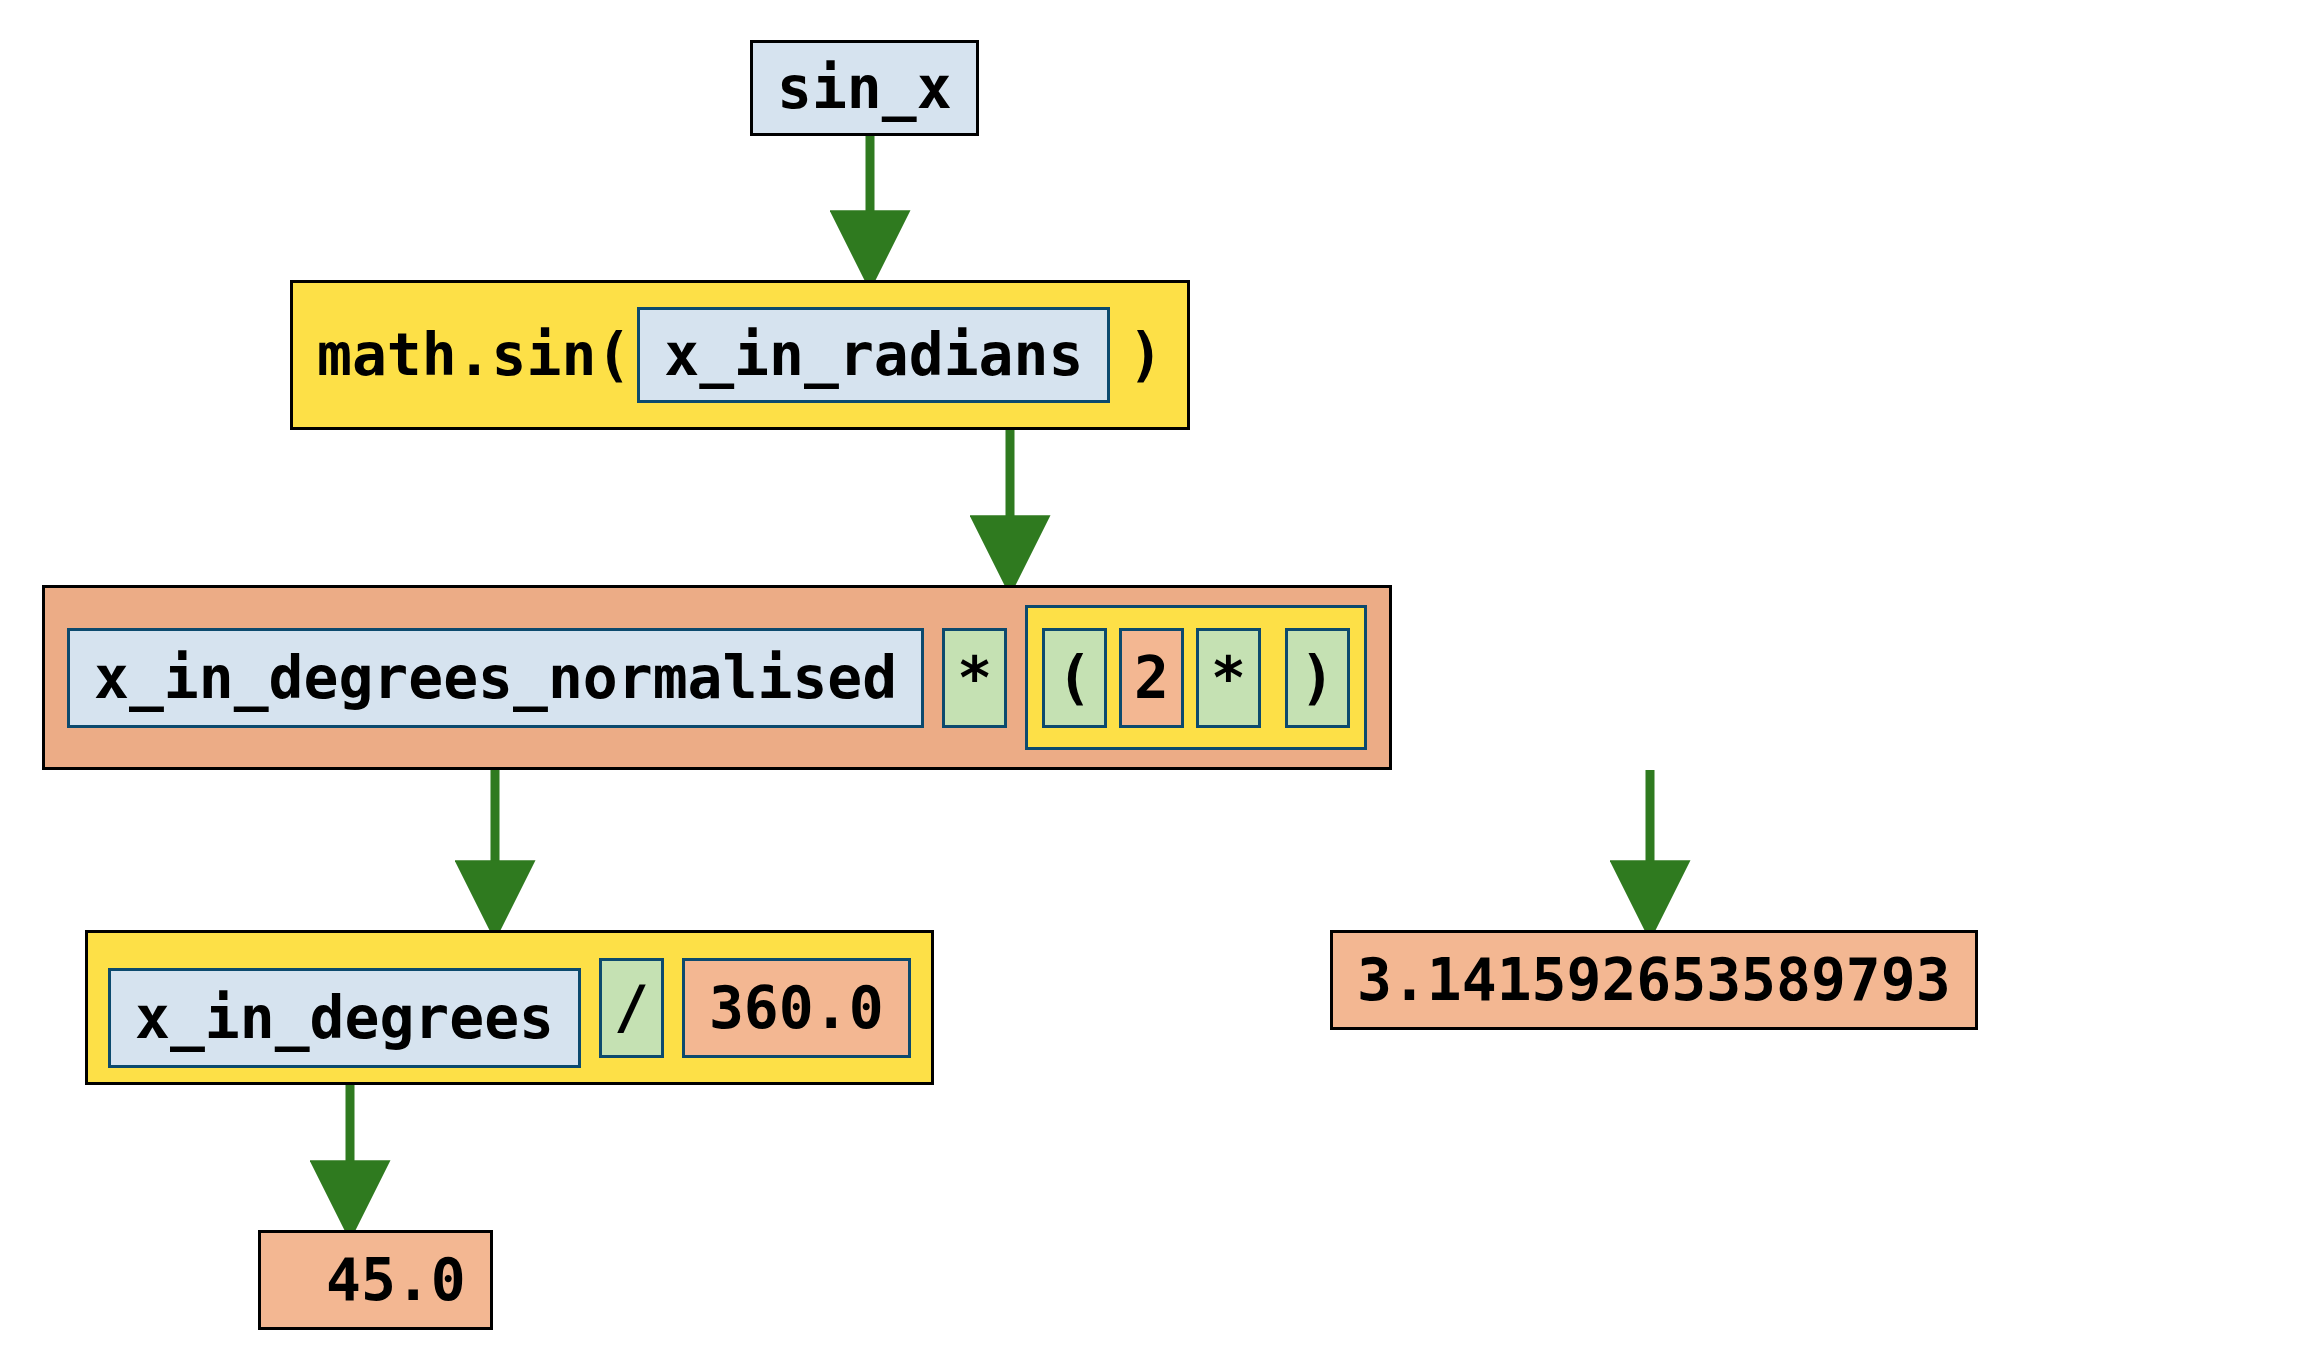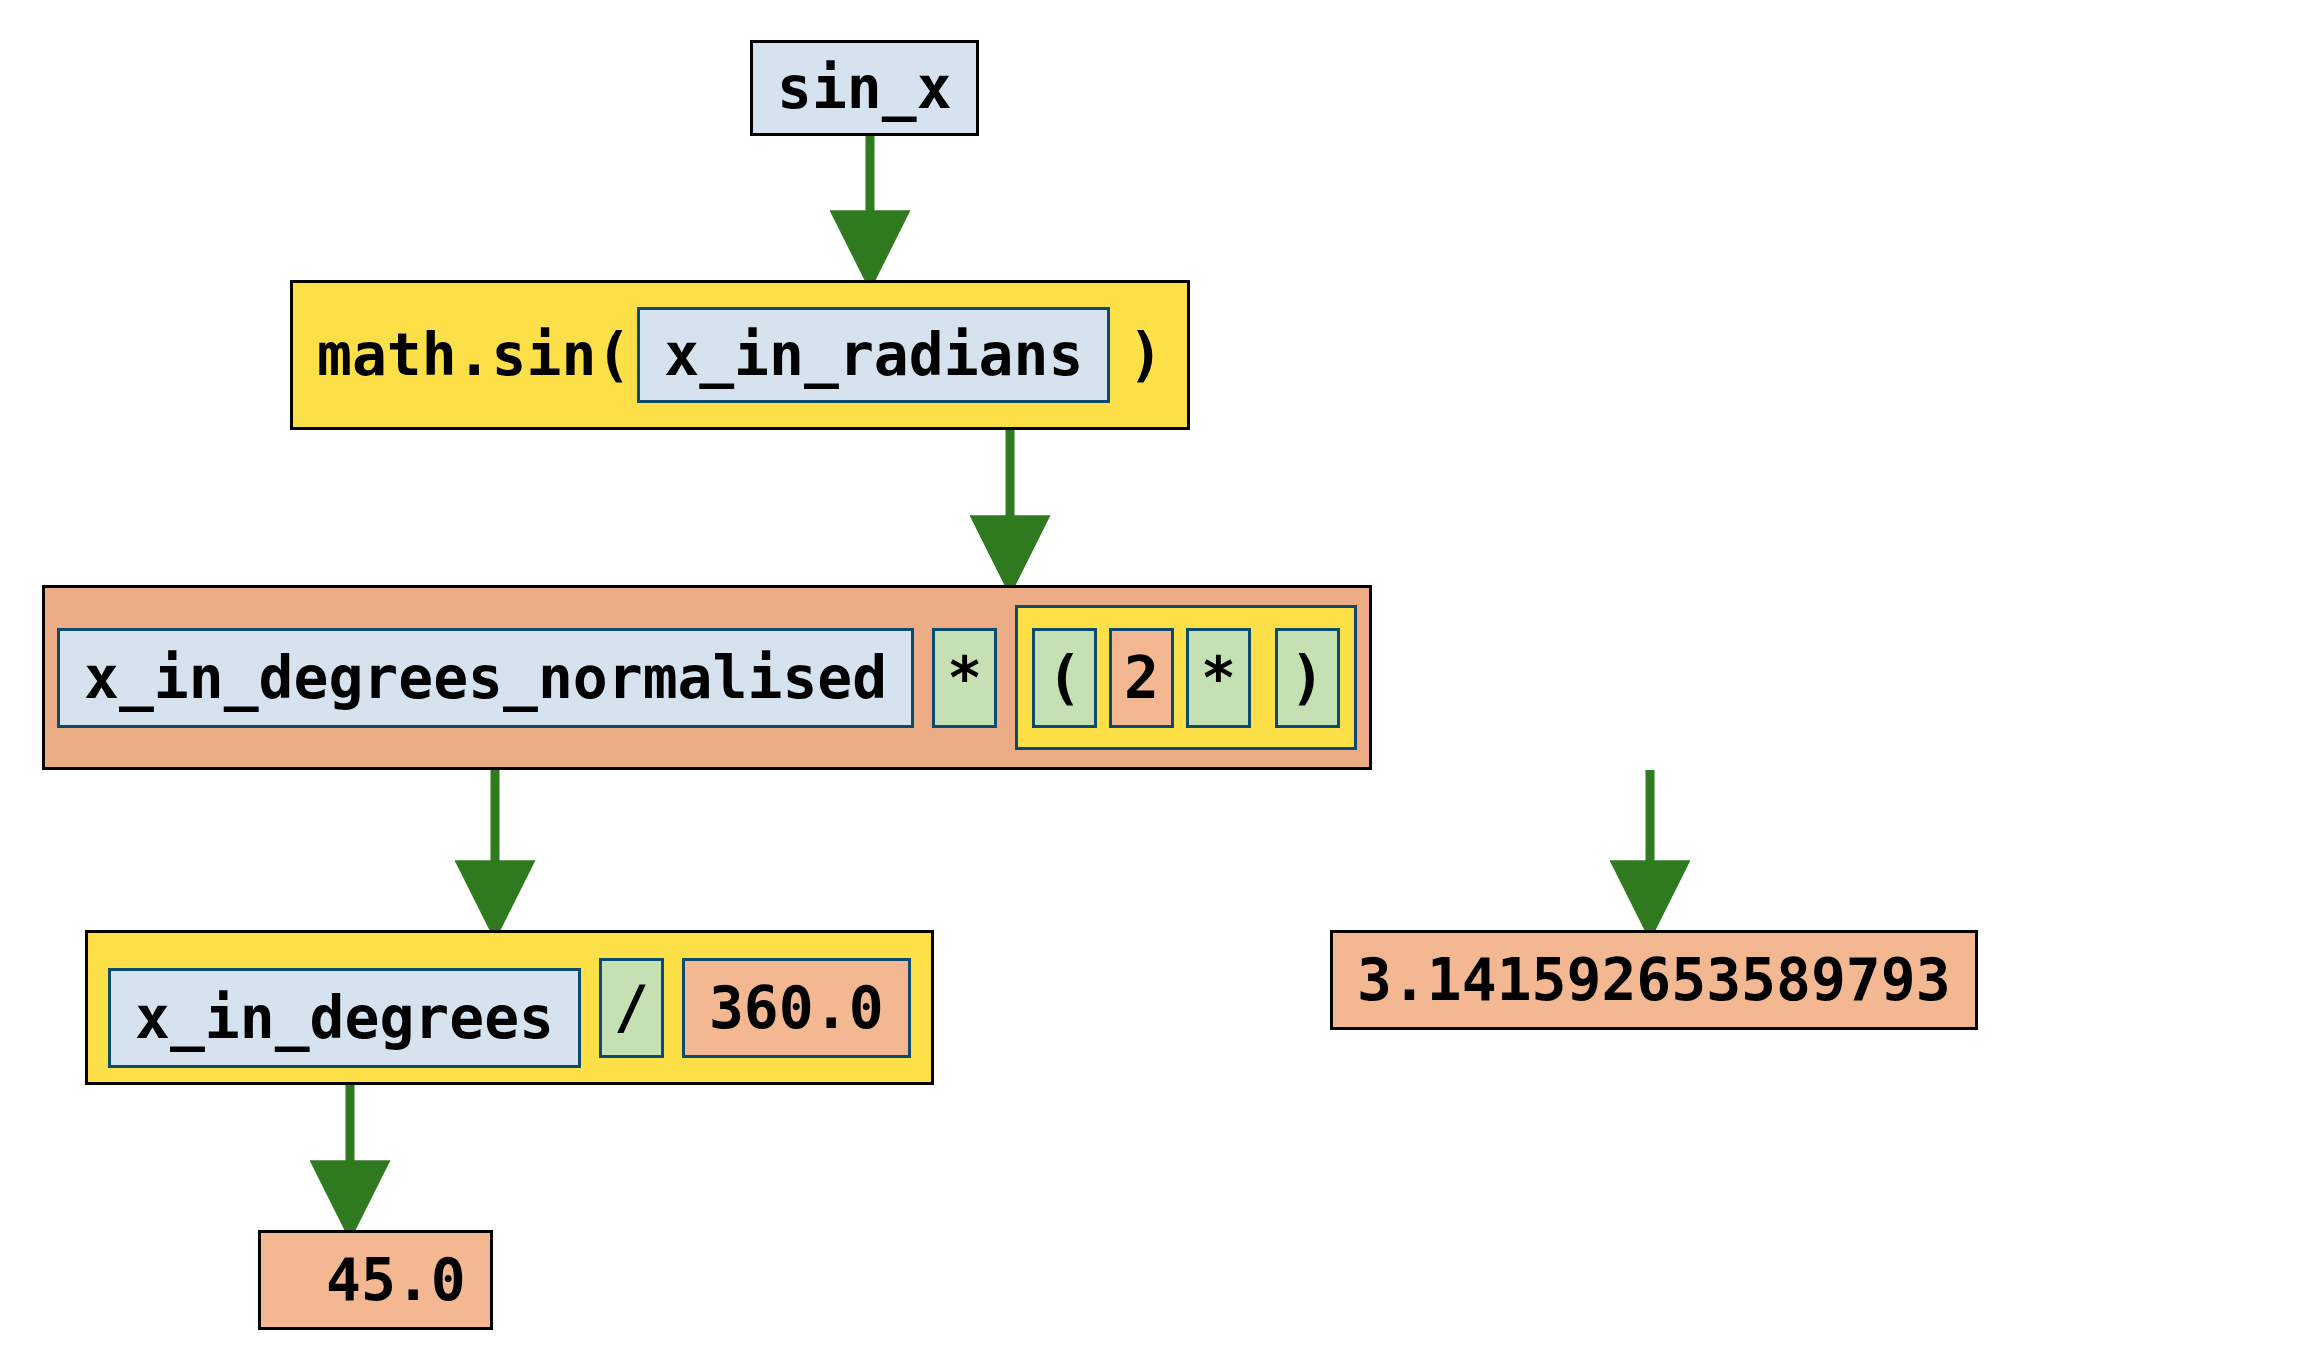--- a/index.html
+++ b/index.html
@@ -81,21 +81,21 @@
   </div>
 
   <div class="node bg-cream" style="left:290px; top:280px; height:150px; padding:0 24px;">
     <span style="padding-right:6px;">math.sin(</span>
     <span class="node-inner bg-blue pad-v" style="height:96px;">
       <span class="txt">x_in_radians</span>
     </span>
     <span style="padding-left:18px;">)</span>
   </div>
 
-  <div class="node bg-salmon" style="left:42px; top:585px; height:185px; padding:0 12px;">
+  <div class="node bg-salmon" style="left:42px; top:585px; height:185px; padding:0 22px;">
 
     <span class="node-inner bg-blue" style="height:100px;">
       <span class="txt">x_in_degrees_normalised</span>
     </span>
 
     <span class="gap"></span>
 
     <span class="node-inner bg-green" style="height:100px;">
       <span class="txt-s">*</span>
     </span>

